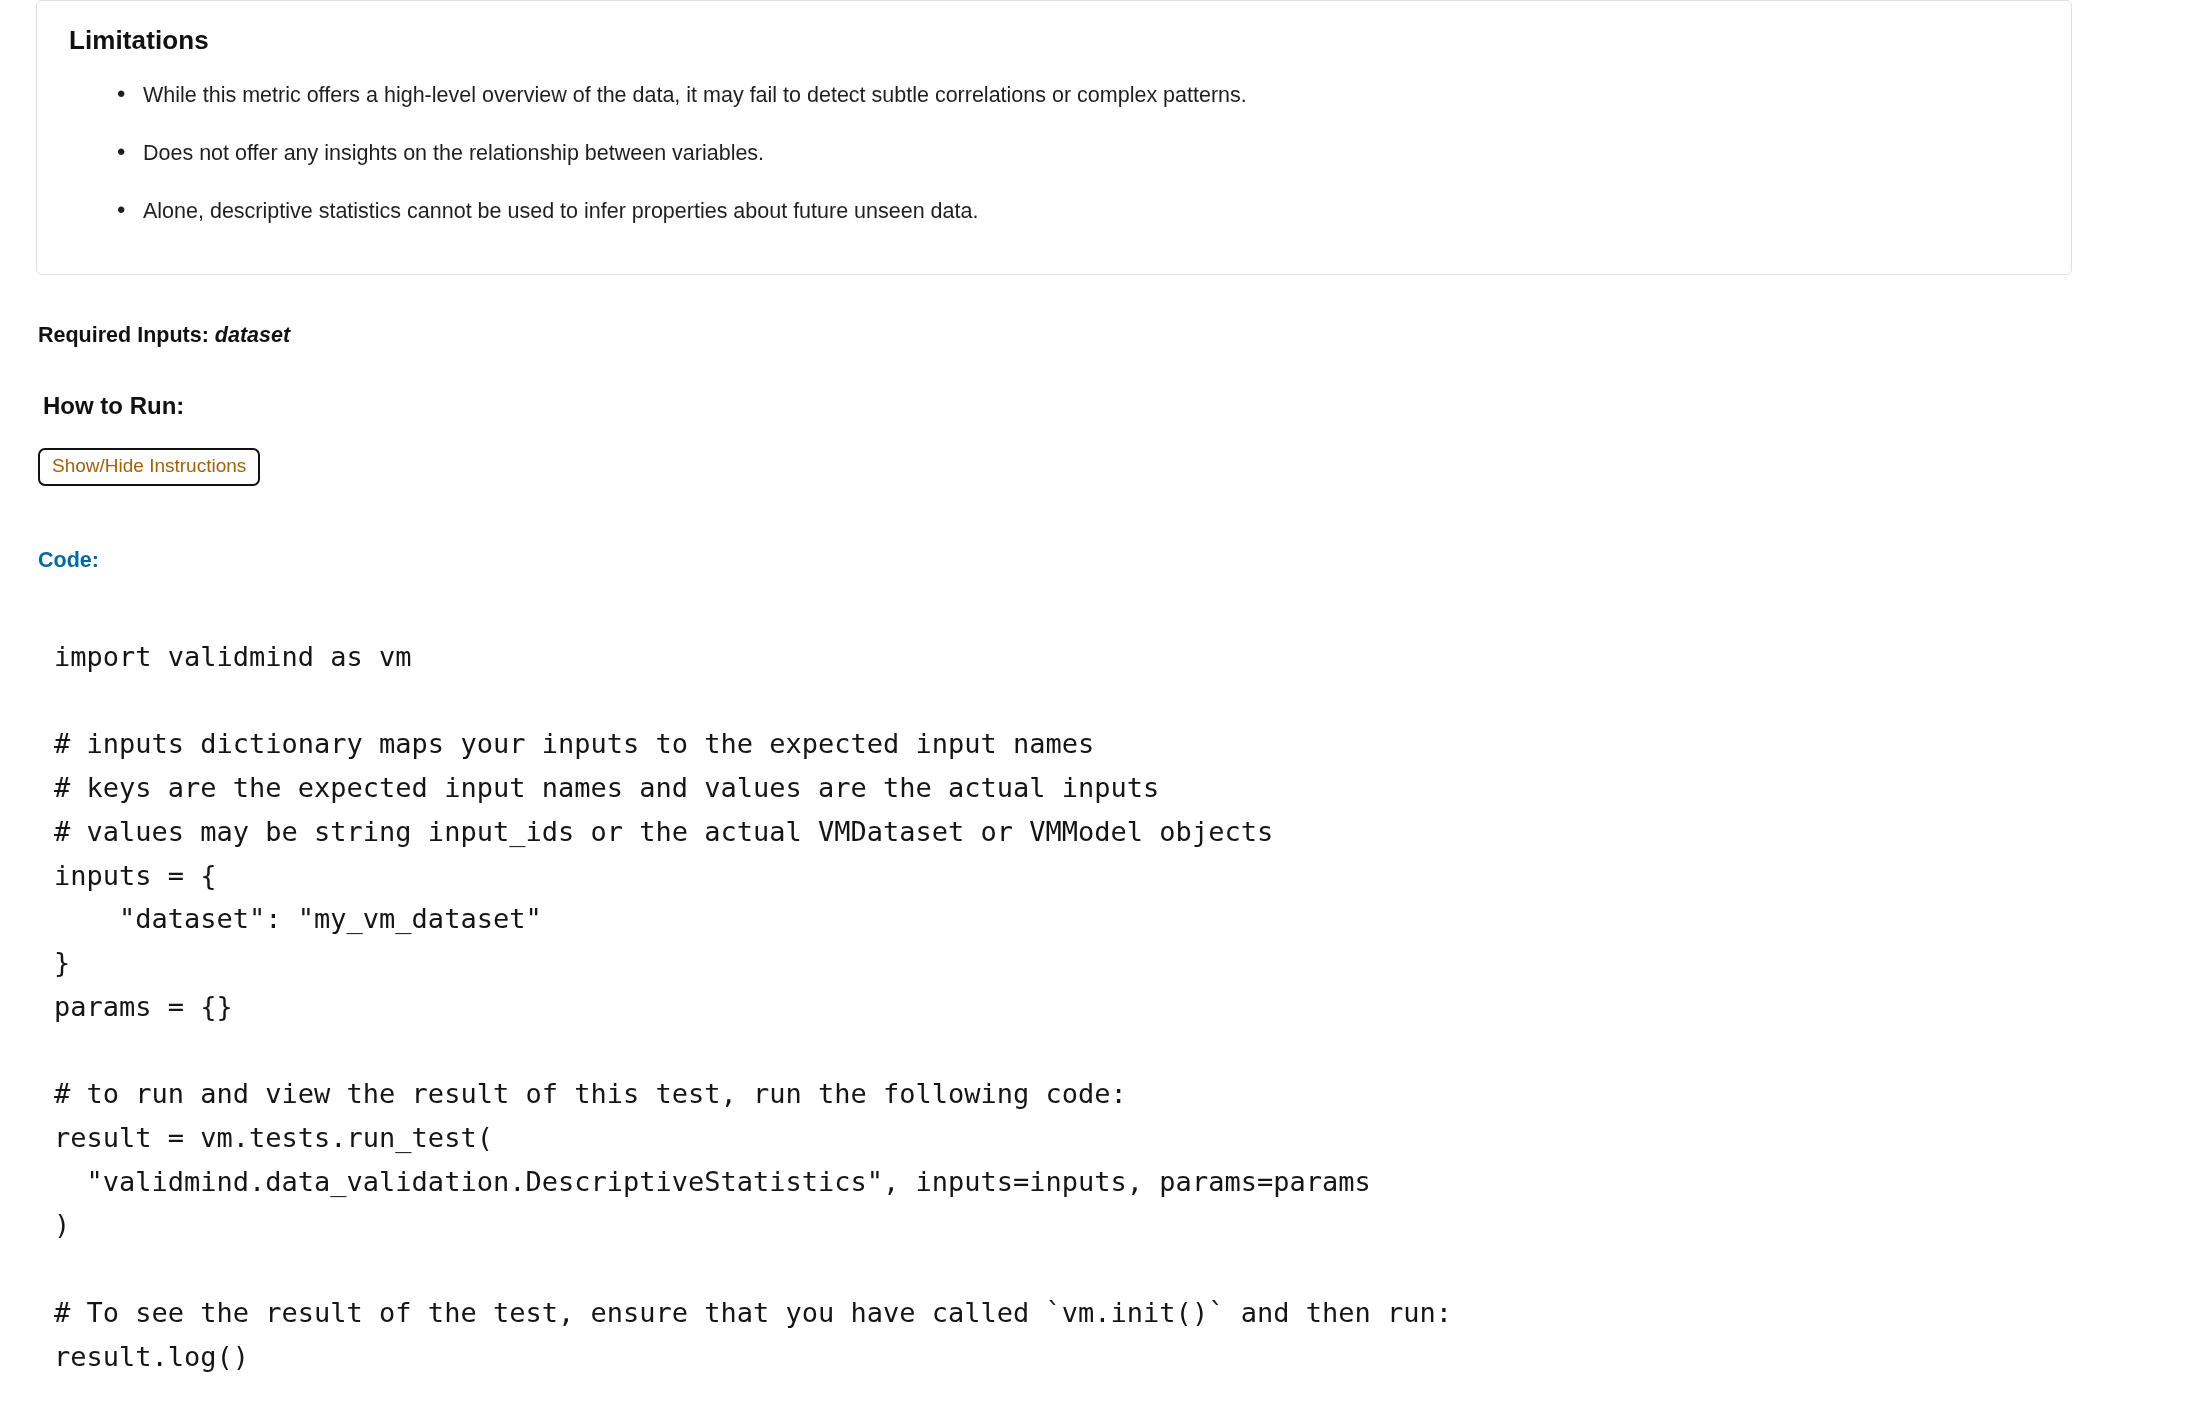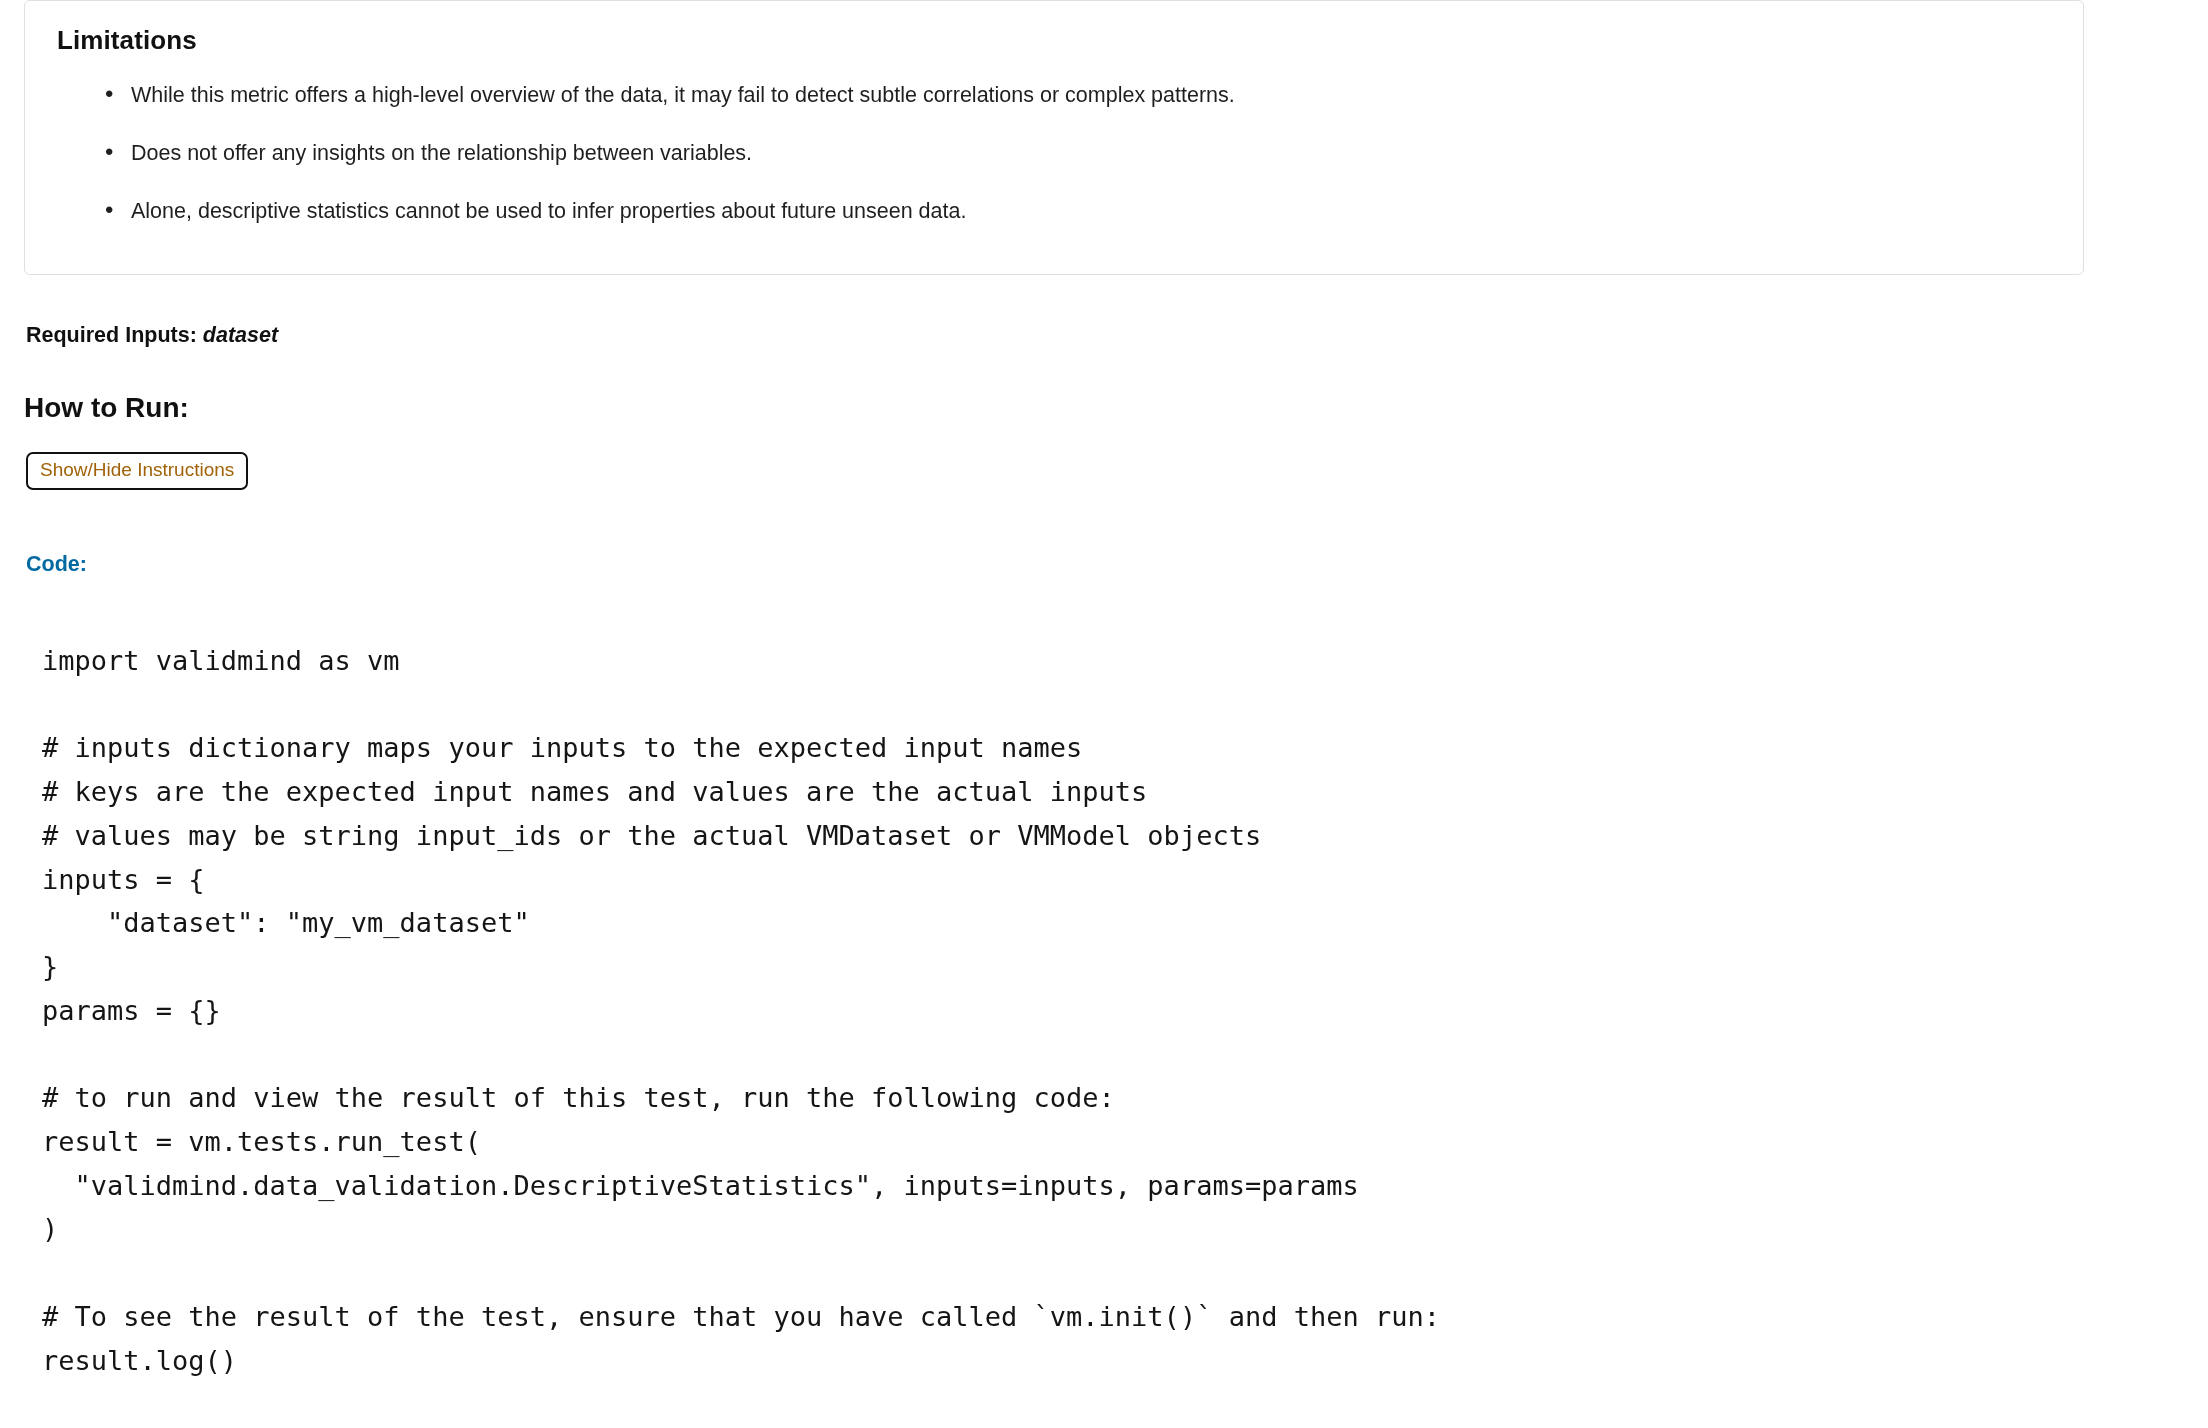--- a/index.html
+++ b/index.html
@@ -12,21 +12,21 @@
     min-height: 1428px;
     font-family: "Liberation Sans", sans-serif;
     color: #1b1b1b;
     -webkit-font-smoothing: antialiased;
   }
   .page {
     position: relative;
     width: 2108px;
     min-height: 1428px;
     box-sizing: border-box;
-    padding: 0 24px;
+    padding: 0 36px;
   }
 
   
   .card {
     border: 1px solid #dfdfdf;
     border-radius: 6px;
     box-sizing: border-box;
     margin: 0 0 0 0;
     padding: 24px 30px 34px 30px;
     background: #fff;
@@ -63,24 +63,24 @@
     font-size: 21.5px;
     font-weight: bold;
     color: #111;
     margin: 48px 0 0 2px;
   }
   .req-inputs em {
     font-style: italic;
     font-weight: bold;
   }
   .how-to-run {
-    font-size: 28px;
+    font-size: 24px;
     font-weight: bold;
     color: #111;
-    margin: 44px 0 0 0;
+    margin: 44px 0 0 7px;
   }
   .btn-row {
     margin: 28px 0 0 2px;
   }
   button.instr-btn {
     font-family: "Liberation Sans", sans-serif;
     font-size: 19px;
     color: #a16207;
     background: #ffffff;
     border: 2px solid #111111;

